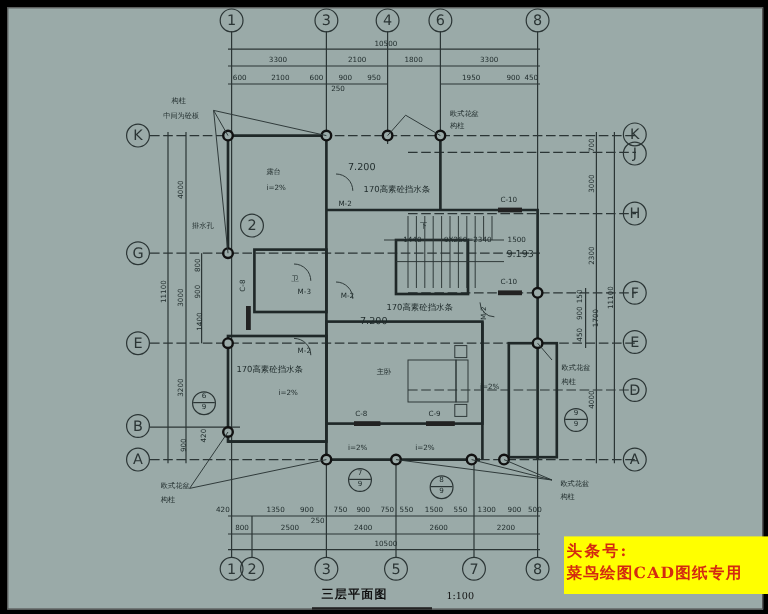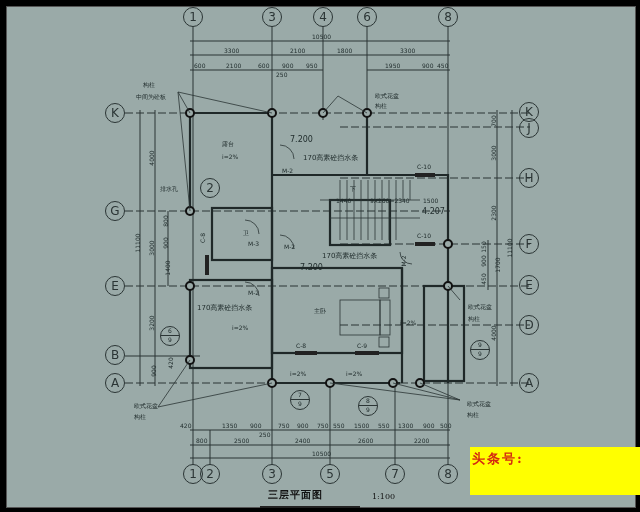--- a/index.html
+++ b/index.html
@@ -244,21 +244,21 @@
   <span class="lbl dim" style="left:478px;top:276px;transform:rotate(-90deg);">450</span>
   <span class="lbl dim" style="left:486px;top:330px;transform:rotate(-90deg);">4000</span>
   <span class="lbl dim" style="left:500px;top:245px;transform:rotate(-90deg);">11100</span>
 
   <span class="lbl note" style="left:222px;top:141px;">露台</span>
   <span class="lbl note" style="left:243px;top:230px;">卫</span>
   <span class="lbl note" style="left:314px;top:308px;">主卧</span>
 
   <span class="lbl" style="left:290px;top:136px;font-size:8px;">7.200</span>
   <span class="lbl" style="left:300px;top:264px;font-size:8px;">7.200</span>
-  <span class="lbl" style="left:422px;top:208px;font-size:8px;">4.207</span>
+  <span class="lbl" style="left:422px;top:208px;font-size:8px;">9.193</span>
   <span class="lbl note" style="left:222px;top:154px;">i=2%</span>
   <span class="lbl note" style="left:232px;top:325px;">i=2%</span>
   <span class="lbl note" style="left:400px;top:320px;">i=2%</span>
   <span class="lbl note" style="left:290px;top:371px;">i=2%</span>
   <span class="lbl note" style="left:346px;top:371px;">i=2%</span>
   <span class="lbl note" style="left:370px;top:198px;">9X260=2340</span>
   <span class="lbl note" style="left:336px;top:198px;">1440</span>
   <span class="lbl note" style="left:423px;top:198px;">1500</span>
   <span class="lbl note" style="left:350px;top:186px;">下</span>
   <span class="lbl" style="left:303px;top:155px;font-size:7px;">170高素砼挡水条</span>
@@ -304,14 +304,15 @@
     <div style="border-bottom:1px solid #2b3535;line-height:8px;">9</div>
     <div style="line-height:8px;">9</div>
   </div>
 
   <div id="title">三层平面图</div>
   <div id="scale">1:100</div>
   <div id="title-underline"></div>
 
   <div id="watermark">
     <div class="l1">头条号:</div>
+    <div class="l2">菜鸟绘图CAD图纸专用</div>
   </div>
 </div>
 
 </body></html>

